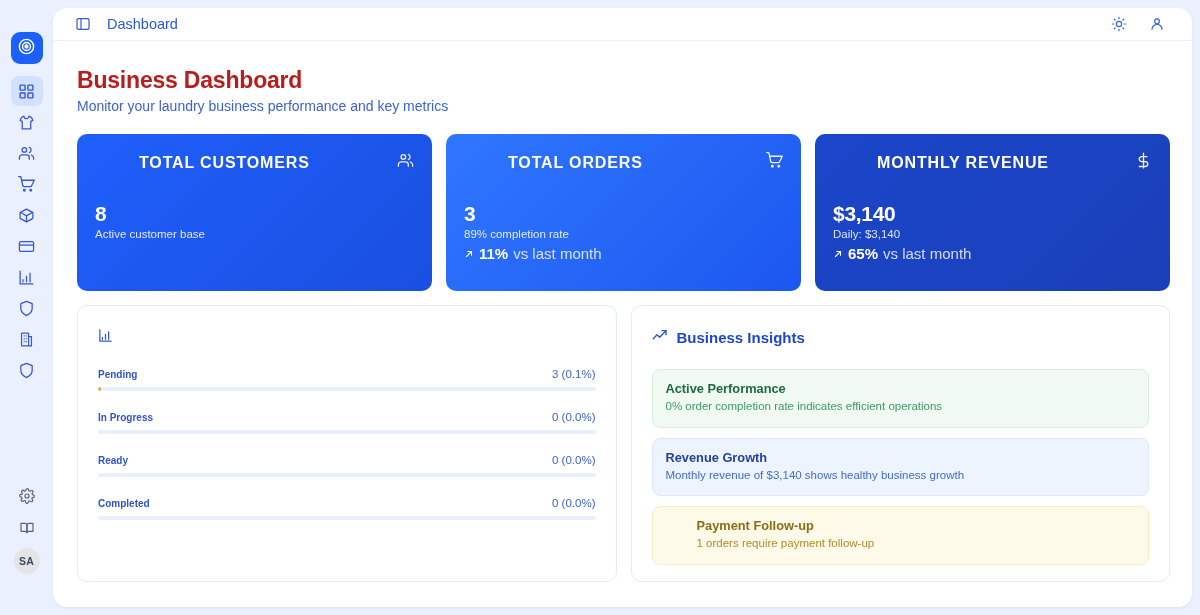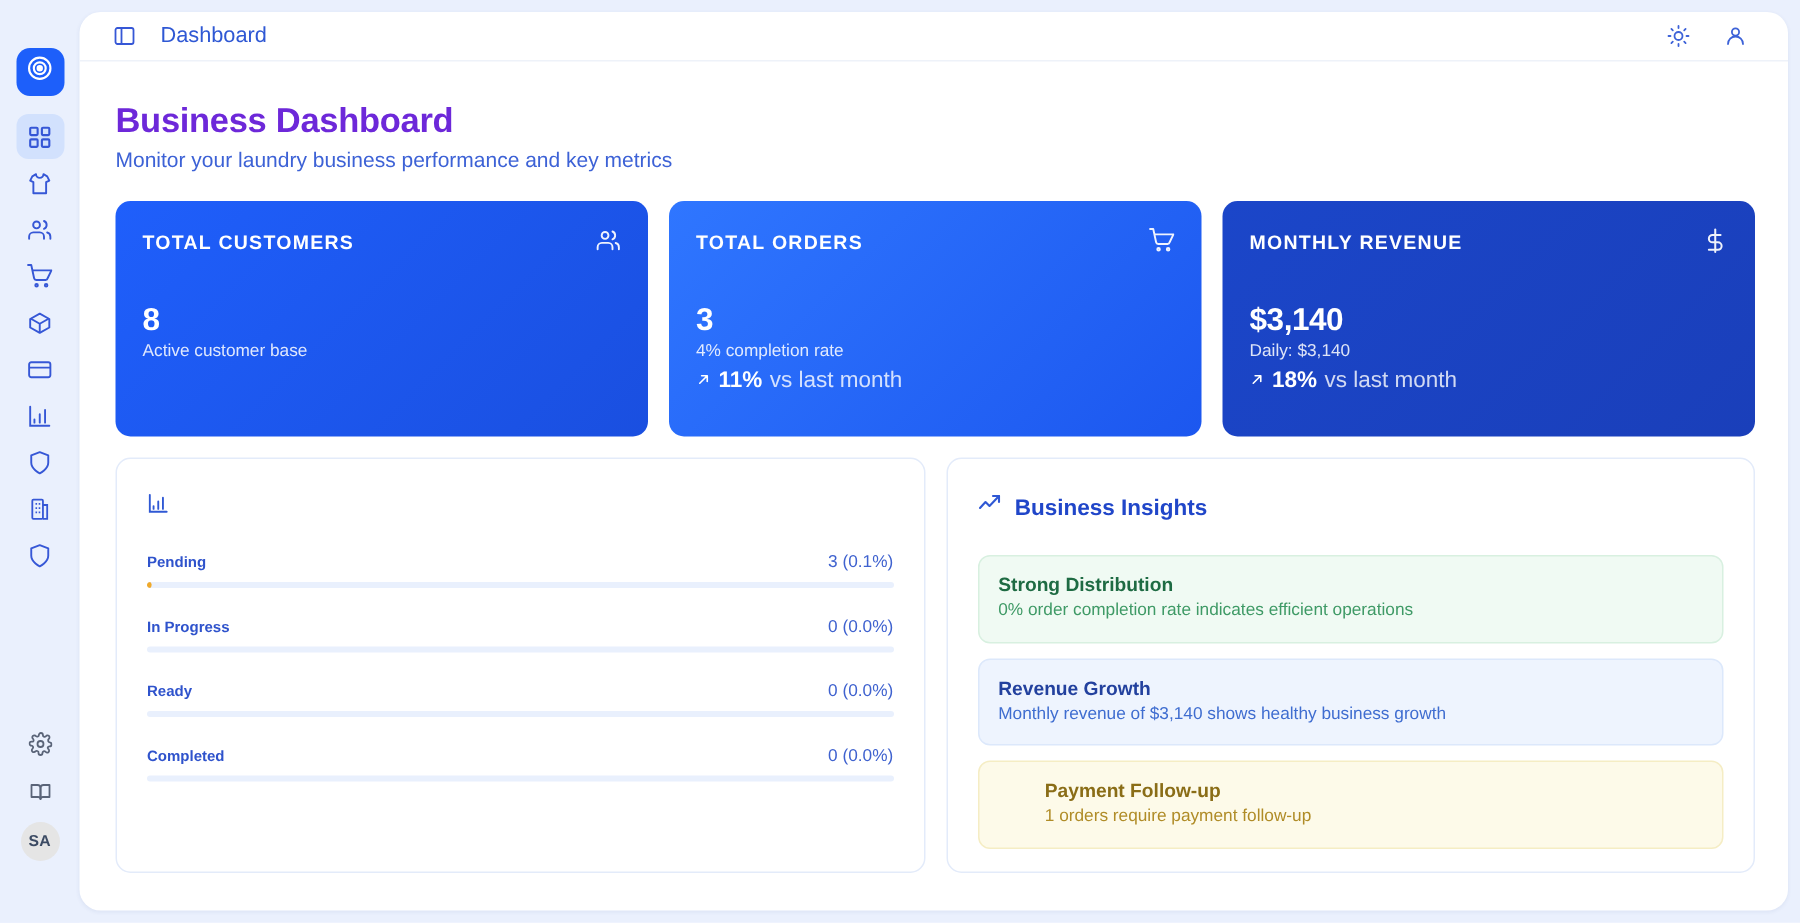--- a/index.html
+++ b/index.html
@@ -69,21 +69,21 @@
   }
   .topbar-right { margin-left: auto; display: flex; align-items: center; gap: 16px; }
   .icon-btn {
     width: 22px; height: 22px;
     display: flex; align-items: center; justify-content: center;
   }
 
   
   .content { padding: 26px 22px 0 24px; }
   .page-title {
-    font-size: 23px; font-weight: 700; color: #6d28d9;
+    font-size: 23px; font-weight: 700; color: #b91c1c;
     letter-spacing: -.2px;
   }
   .page-sub {
     font-size: 14px; color: #3d62d6; margin-top: 4px; font-weight: 400;
   }
 
   
   .stats { display: flex; gap: 14px; margin-top: 20px; }
   .stat-card {
     flex: 1 1 0;
@@ -91,22 +91,23 @@
     border-radius: 10px;
     padding: 20px 18px 0 18px;
     position: relative;
     color: #fff;
     overflow: hidden;
   }
   .stat-c1 { background: linear-gradient(135deg,#1f5ffb 0%,#1a4fe0 100%); }
   .stat-c2 { background: linear-gradient(135deg,#2f76ff 0%,#1c57ef 100%); }
   .stat-c3 { background: linear-gradient(135deg,#1b46c9 0%,#1a3fba 100%); }
   .stat-label {
-    font-size: 13px; font-weight: 700; letter-spacing: .85px;
+    font-size: 16px; font-weight: 700; letter-spacing: .85px;
     text-transform: uppercase;
+    margin-left: 44px;
   }
   .stat-icon { position: absolute; top: 18px; right: 18px; opacity: .93; }
   .stat-value {
     position: absolute; left: 18px; top: 68px;
     font-size: 21px; font-weight: 700; letter-spacing: -.3px;
   }
   .stat-desc {
     position: absolute; left: 18px; top: 94px;
     font-size: 11.5px; color: rgba(255,255,255,.86);
   }
@@ -355,21 +356,21 @@
         <div class="stat-card stat-c2">
           <div class="stat-label">TOTAL ORDERS</div>
           <span class="stat-icon">
             <svg width="17" height="17" viewBox="0 0 24 24" fill="none" stroke="#ffffff" stroke-width="1.8" stroke-linecap="round" stroke-linejoin="round">
               <circle cx="9" cy="20" r="1.2"></circle>
                 <circle cx="18" cy="20" r="1.2"></circle>
               <path d="M1 1h3l2.7 12.4a2 2 0 0 0 2 1.6h8.7a2 2 0 0 0 2-1.6L23 6H6"></path>
             </svg>
           </span>
           <div class="stat-value">3</div>
-          <div class="stat-desc">4% completion rate</div>
+          <div class="stat-desc">89% completion rate</div>
           <div class="stat-trend">
             <span>
               <svg width="10" height="10" viewBox="0 0 24 24" fill="none" stroke="#ffffff" stroke-width="2.6" stroke-linecap="round" stroke-linejoin="round">
                 <path d="M6 18L18 6M9 6h9v9"></path>
               </svg>
             </span>
             <span class="pct">11%</span>
             <span class="vs">vs last month</span>
           </div>
         </div>
@@ -383,21 +384,21 @@
             </svg>
           </span>
           <div class="stat-value">$3,140</div>
           <div class="stat-desc">Daily: $3,140</div>
           <div class="stat-trend">
             <span>
               <svg width="10" height="10" viewBox="0 0 24 24" fill="none" stroke="#ffffff" stroke-width="2.6" stroke-linecap="round" stroke-linejoin="round">
                 <path d="M6 18L18 6M9 6h9v9"></path>
               </svg>
             </span>
-            <span class="pct">18%</span>
+            <span class="pct">65%</span>
             <span class="vs">vs last month</span>
           </div>
         </div>
 
       </div>
 
       <div class="lower">
 
         <div class="card">
           <div class="card-head">
@@ -455,21 +456,21 @@
             <span>
               <svg width="16" height="16" viewBox="0 0 24 24" fill="none" stroke="#2f58d4" stroke-width="2.1" stroke-linecap="round" stroke-linejoin="round">
                 <path d="M2 16l5.5-6 4 4L21 4"></path>
                   <path d="M15 4h6v6"></path>
               </svg>
             </span>
             <span>Business Insights</span>
           </div>
 
           <div class="insight ins-green">
-            <div class="insight-title">Strong Distribution</div>
+            <div class="insight-title">Active Performance</div>
             <div class="insight-text">0% order completion rate indicates efficient operations</div>
           </div>
 
           <div class="insight ins-blue">
             <div class="insight-title">Revenue Growth</div>
             <div class="insight-text">Monthly revenue of $3,140 shows healthy business growth</div>
           </div>
 
           <div class="insight ins-amber">
             <div class="insight-title">Payment Follow-up</div>

